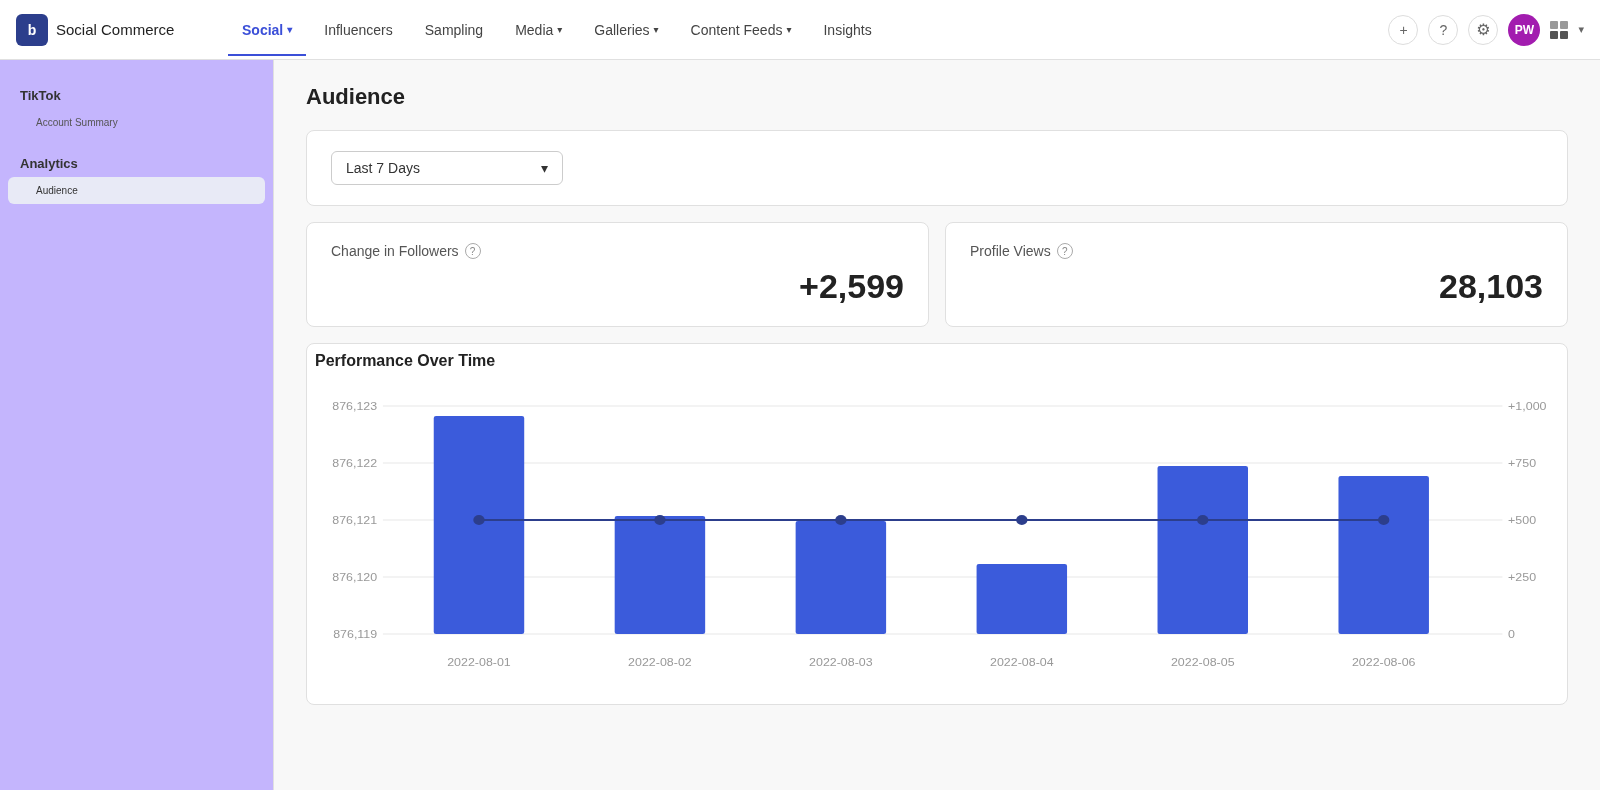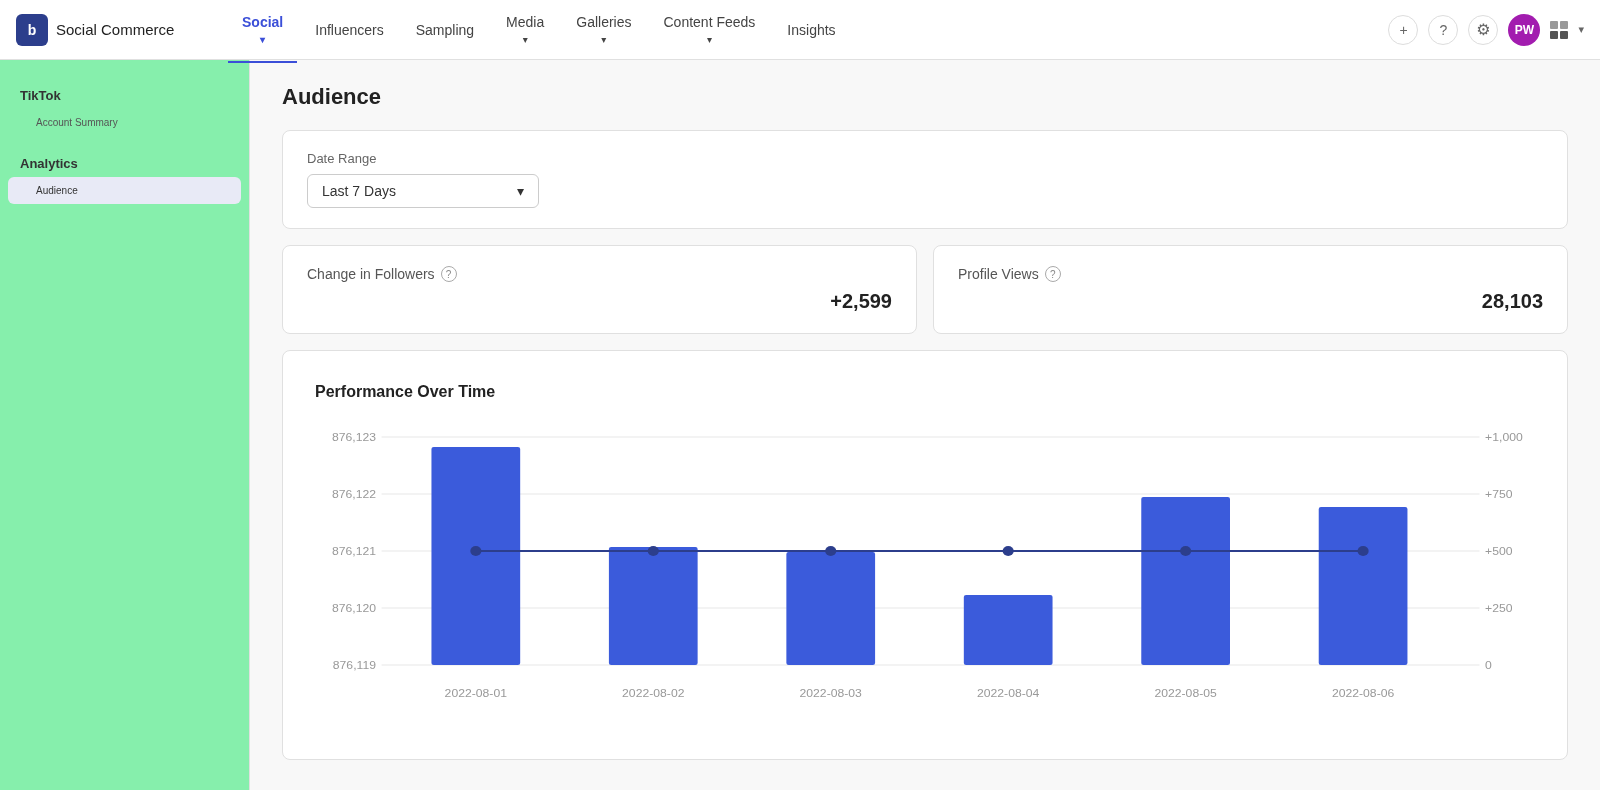--- a/index.html
+++ b/index.html
@@ -38,21 +38,20 @@
     .nav-links { display: flex; align-items: center; gap: 4px; flex: 1; }
     .nav-link {
       padding: 8px 14px;
       font-size: 14px;
       color: #444;
       cursor: pointer;
       border-radius: 4px;
       display: flex; align-items: center; gap: 4px;
       position: relative;
       text-decoration: none;
-      flex-direction: column;
     }
     .nav-link.active {
       color: #3b4fd8;
       font-weight: 600;
     }
     .nav-link.active::after {
       content: '';
       position: absolute;
       bottom: -10px;
       left: 0; right: 0;
@@ -93,22 +92,22 @@
 
     
     .layout {
       display: flex;
       margin-top: 60px;
       height: calc(100vh - 60px);
     }
 
     
     .sidebar {
-      width: 250px;
-      background: #86efac;
+      width: 274px;
+      background: #c4b5fd;
       border-right: 1px solid #e0e0e0;
       padding: 20px 0;
       flex-shrink: 0;
       overflow-y: auto;
     }
     .sidebar-section-label {
       font-size: 13px;
       font-weight: 700;
       color: #333;
       padding: 8px 20px 4px;
@@ -196,31 +195,31 @@
       width: 16px; height: 16px;
       border-radius: 50%;
       border: 1px solid #aaa;
       display: inline-flex;
       align-items: center; justify-content: center;
       font-size: 10px;
       color: #888;
       cursor: pointer;
     }
     .stat-value {
-      font-size: 20px;
+      font-size: 34px;
       font-weight: 600;
       color: #222;
     }
 
     
     .chart-card {
       background: #fff;
       border: 1px solid #e0e0e0;
       border-radius: 8px;
-      padding: 32px;
+      padding: 8px;
     }
     .chart-title {
       font-size: 16px;
       font-weight: 600;
       color: #222;
       margin-bottom: 16px;
     }
     .chart-container {
       position: relative;
       width: 100%;
@@ -292,21 +291,20 @@
     <div class="sidebar-item">Account Summary</div>
 
     <div class="sidebar-section-label" style="margin-top:12px;">Analytics</div>
     <div class="sidebar-item active">Audience</div>
   </aside>
 
   <main class="main-content">
     <h1 class="page-title">Audience</h1>
 
     <div class="date-range-card">
-      <div class="date-range-label">Date Range</div>
       <div class="date-range-select">
         <span>Last 7 Days</span>
         <span>▾</span>
       </div>
     </div>
 
     <div class="stats-row">
       <div class="stat-card">
         <div class="stat-label">
           <span>Change in Followers</span>

